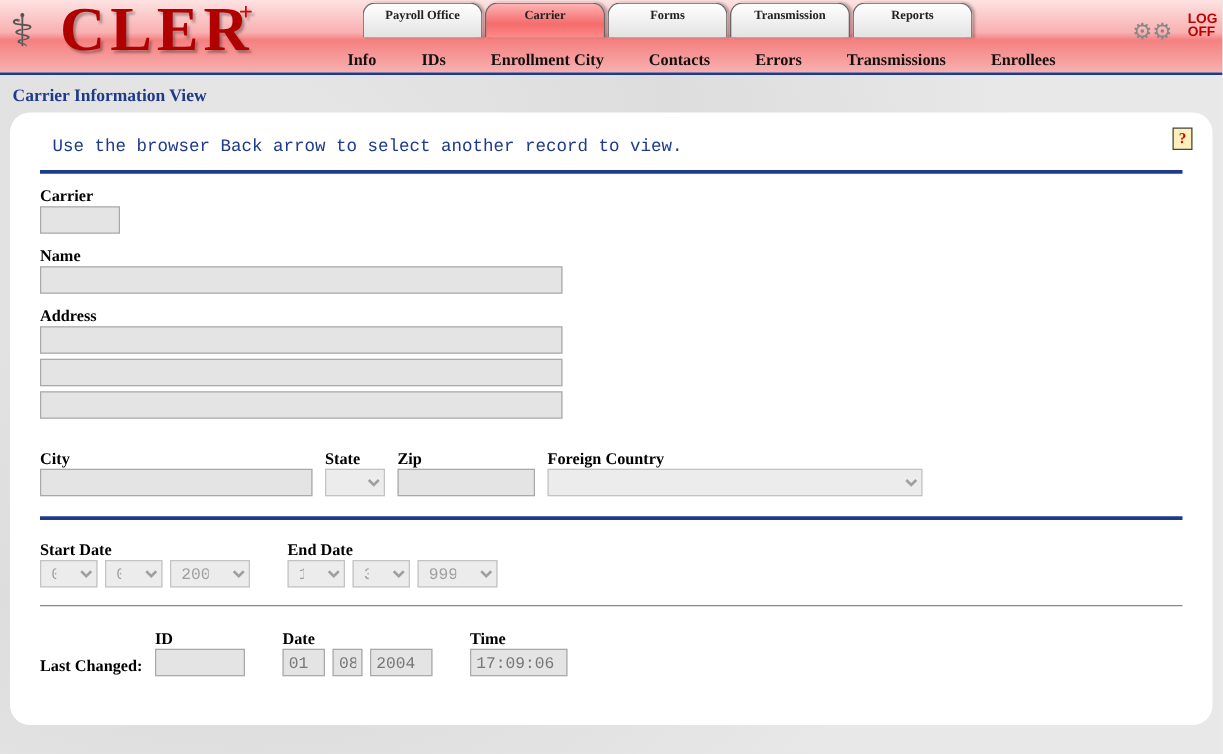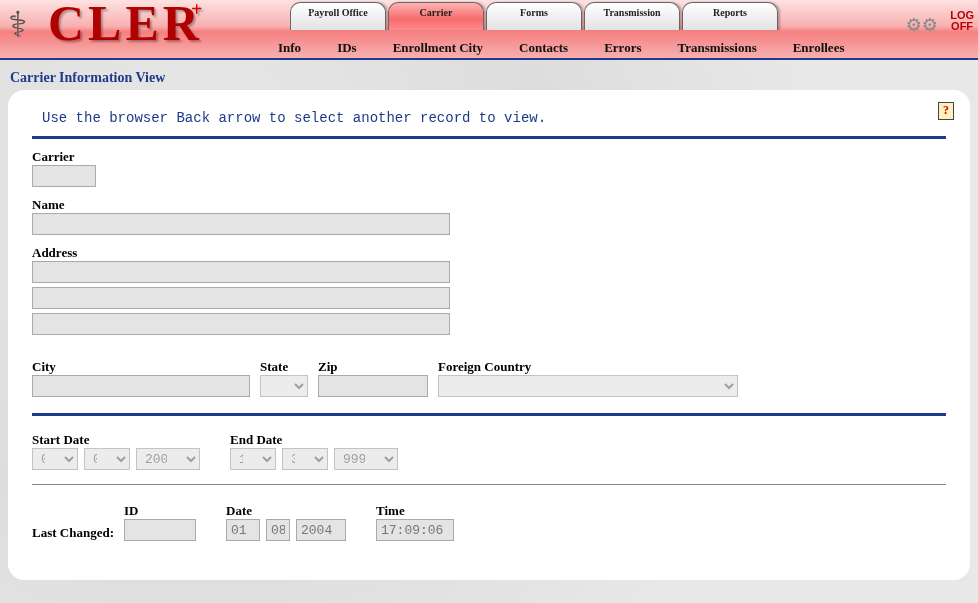--- a/index.html
+++ b/index.html
@@ -77,21 +77,20 @@
     font-weight: bold;
     font-family: Verdana;
   }
   .subtabs span {
     padding: 0 18px;
   }
   .logoff {
     position: absolute;
     right: 4px;
     top: 10px;
-    text-align: center;
     color: #b00;
     font-weight: bold;
     font-size: 11px;
     line-height: 11px;
   }
   .gear {
     position: absolute;
     right: 40px;
     top: 14px;
     font-size: 18px;

